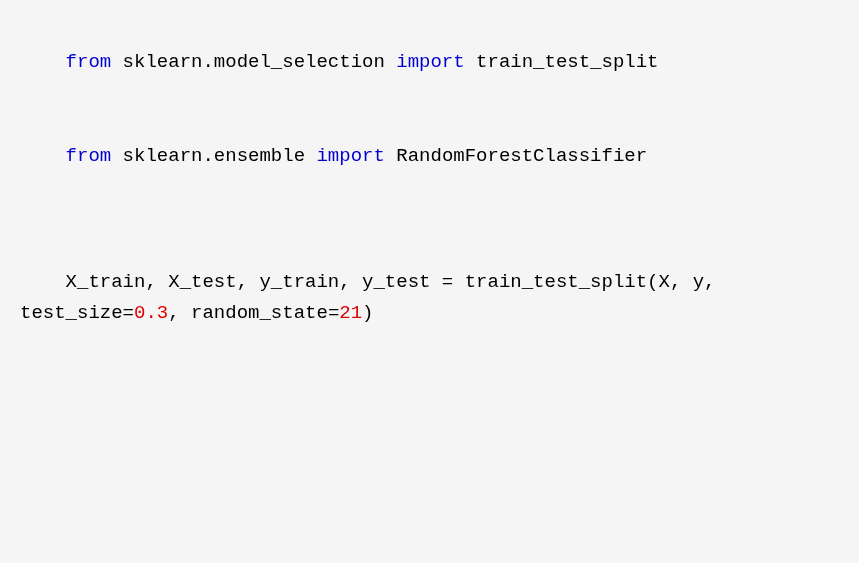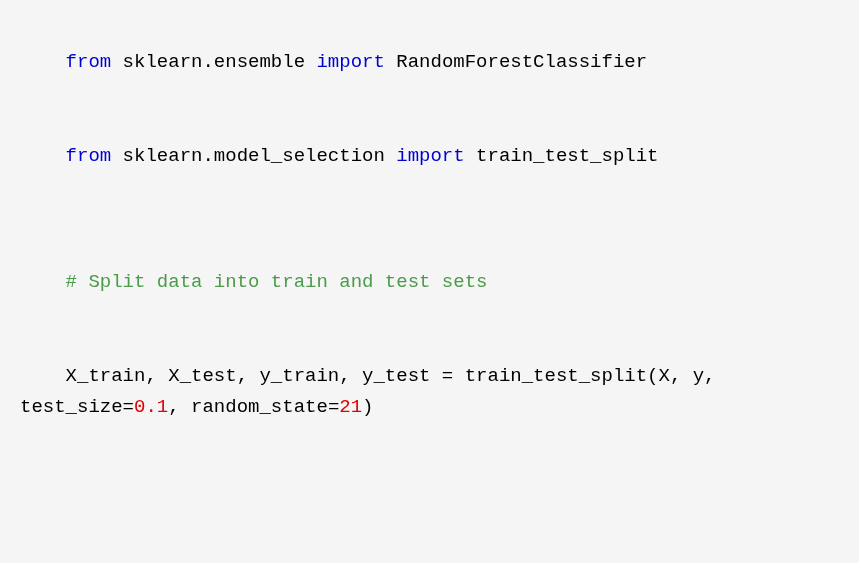--- a/index.html
+++ b/index.html
@@ -35,27 +35,24 @@
     }
     .blank-line {
       height: 1.65em;
     }
   </style>
 </head>
 <body>
 
 <div>
   <div class="line">
-    <span class="keyword">from</span><span class="default"> sklearn.ensemble </span><span class="keyword">import</span><span class="default"> RandomForestClassifier</span>
+    <span class="keyword">from</span><span class="default"> sklearn.model_selection </span><span class="keyword">import</span><span class="default"> train_test_split</span>
   </div>
   <div class="line">
-    <span class="keyword">from</span><span class="default"> sklearn.model_selection </span><span class="keyword">import</span><span class="default"> train_test_split</span>
+    <span class="keyword">from</span><span class="default"> sklearn.ensemble </span><span class="keyword">import</span><span class="default"> RandomForestClassifier</span>
   </div>
   <div class="blank-line"></div>
   <div class="line">
-    <span class="comment"># Split data into train and test sets</span>
-  </div>
-  <div class="line">
-    <span class="default">X_train, X_test, y_train, y_test = train_test_split(X, y, test_size=</span><span class="number">0.1</span><span class="default">, random_state=</span><span class="number">21</span><span class="default">)</span>
+    <span class="default">X_train, X_test, y_train, y_test = train_test_split(X, y, test_size=</span><span class="number">0.3</span><span class="default">, random_state=</span><span class="number">21</span><span class="default">)</span>
   </div>
   <div class="blank-line"></div>
 
 </div>
 
 </body></html>

